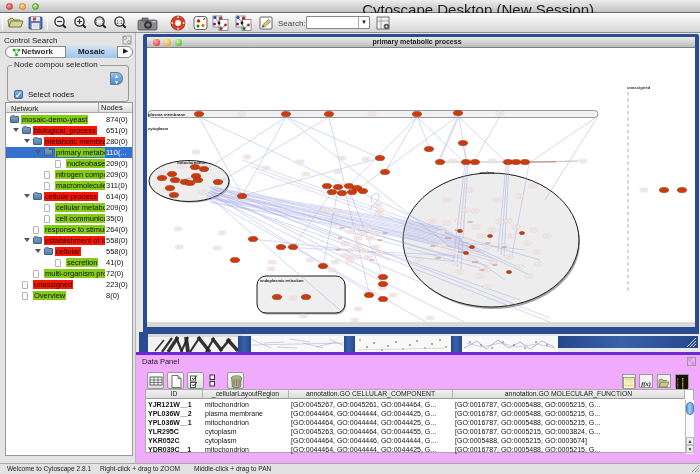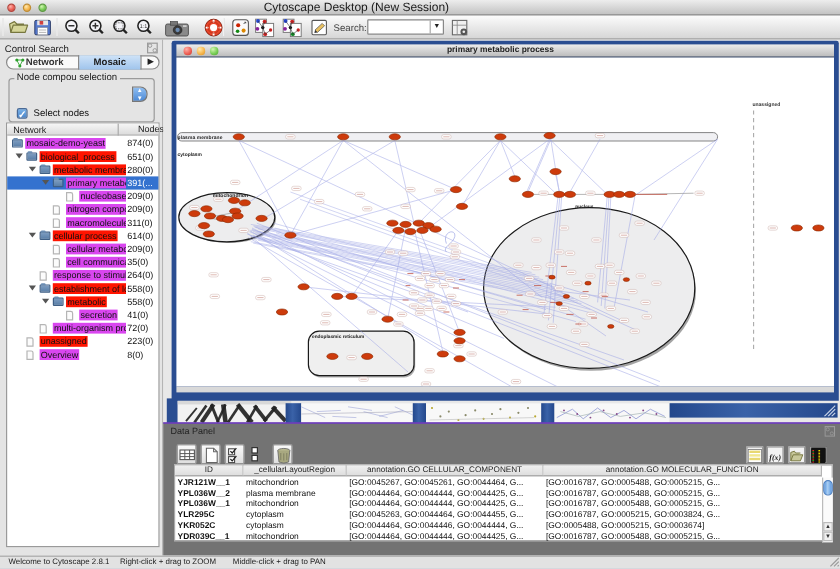--- a/index.html
+++ b/index.html
@@ -3,21 +3,21 @@
 *{margin:0;padding:0;box-sizing:border-box}
 html,body{width:700px;height:474px;overflow:hidden}
 body{font-family:"Liberation Sans",sans-serif;background:#e8e8e8;position:relative}
 .abs{position:absolute}
 
 #titlebar{left:0;top:0;width:700px;height:13px;background:linear-gradient(#ededed,#c2c2c2);border-bottom:1px solid #6e6e6e}
 .tl{position:absolute;width:7px;height:7px;border-radius:50%;top:3px}
 #titlebar .t1{left:6px;background:radial-gradient(circle at 35% 30%,#ffb0a8,#ee6156 55%,#c33a30);border:.5px solid #b5443c}
 #titlebar .t2{left:19px;background:radial-gradient(circle at 35% 30%,#ffe9b0,#f6b74e 55%,#d78f28);border:.5px solid #c08d34}
 #titlebar .t3{left:32px;background:radial-gradient(circle at 35% 30%,#d2f5b0,#79ce57 55%,#4da12e);border:.5px solid #5d9b41}
-#wtitle{left:0;top:1px;width:594px;text-align:center;font-size:10px;color:#1a1a1a}
+#wtitle{left:0;top:1px;width:594px;text-align:right;font-size:15px;color:#1a1a1a}
 
 #toolbar{left:0;top:13px;width:700px;height:20px;background:linear-gradient(#fcfcfc,#d6d6d6);border-bottom:1px solid #8f8f8f}
 .tsep{position:absolute;top:2px;height:15px;width:1px;background:#b0b0b0;border-right:1px solid #fff}
 #searchlbl{left:278px;top:6px;font-size:8px;color:#444}
 #searchbox{left:306px;top:3px;width:64px;height:13px;background:#fff;border:1px solid #888;border-radius:1px}
 #searchbox .dd{position:absolute;right:0;top:0;width:11px;height:11px;border-left:1px solid #aaa;font-size:6px;color:#222;text-align:center;line-height:11px}
 
 #cpanel{left:0;top:33px;width:136px;height:430px;background:#e4e4e4;border-right:1px solid #b5b5b5}
 #cptitle{left:4px;top:3px;font-size:8px;color:#222}
 #cptabs{left:5px;top:13px;width:128px;height:12px;background:#fafafa;border:1px solid #8a8a8a;border-radius:6px;overflow:hidden}
@@ -25,25 +25,25 @@
 #tabmos{position:absolute;left:60px;top:0;width:53px;height:12px;background:linear-gradient(#cfe3f8,#9fc4ec);border-left:1px solid #8a8a8a;border-right:1px solid #8a8a8a;font-size:8px;font-weight:bold;color:#1a1a1a;text-align:center;line-height:11px}
 #tabarr{position:absolute;right:3px;top:2px;font-size:7px;color:#222}
 #groupbox{left:7px;top:32px;width:122px;height:37px;border:1px solid #9a9a9a;border-radius:3px}
 #grouplbl{left:12px;top:27px;font-size:8px;color:#222;background:#e4e4e4;padding:0 2px}
 #combo{left:13px;top:39px;width:110px;height:13px;background:#fff;border:1px solid #8a8a8a;border-radius:6px;font-size:8px;color:#111;text-align:center;line-height:12px}
 #combobtn{left:110px;top:39px;width:13px;height:13px;background:linear-gradient(#8fbef2,#4d8ad6);border:1px solid #777;border-radius:0 6px 6px 0;color:#fff;font-size:5px;text-align:center;line-height:6px}
 #cbx{left:14px;top:57px;width:9px;height:9px;background:linear-gradient(#7ab2e8,#4a86cc);border:1px solid #4a6a96;border-radius:2px;color:#fff;font-size:8.5px;line-height:8px;font-weight:bold;text-align:center}
 #cbxlbl{left:28px;top:57px;font-size:8px;color:#111}
 #tree{left:5px;top:69px;width:128px;height:354px;background:#fff;border:1px solid #9a9a9a}
 #treehdr{position:absolute;left:0;top:0;width:126px;height:10px;background:linear-gradient(#f6f6f6,#dcdcdc);border-bottom:1px solid #aaa;font-size:7.5px;color:#222}
-#treehdr .c2{position:absolute;left:92px;top:0;border-left:1px solid #aaa;padding-left:16px;height:10px}
+#treehdr .c2{position:absolute;left:92px;top:0;border-left:1px solid #aaa;padding-left:2px;height:10px}
 .trow{position:absolute;left:0;width:126px;height:11px;font-size:7.5px;white-space:nowrap}
 .trow .lbl{position:absolute;top:1px;height:9px;line-height:9px;color:#111;padding:0 1px;max-width:60px;overflow:hidden}
 .trow .val{position:absolute;left:100px;top:1px;color:#111}
-.grn{background:#d946ef}
+.grn{background:#84cc16}
 .red{background:#ff1400}
 .arr{position:absolute;top:3px;width:0;height:0;border-left:3.5px solid transparent;border-right:3.5px solid transparent;border-top:4.5px solid #555}
 .fold{position:absolute;top:2px;width:9px;height:7px;background:linear-gradient(#7d9cc0,#5a7fa8);border:.5px solid #3f5f85;border-radius:1px}
 .fold:before{content:"";position:absolute;left:0;top:-2px;width:4px;height:2px;background:#6a8cb2;border-radius:1px 1px 0 0}
 .doc{position:absolute;top:1.5px;width:6px;height:8px;background:#fcfcfc;border:.6px solid #b5b5b5;border-radius:0 2px 0 0}
 .sel{background:#3472cf}
 .sel .val{color:#fff}
 
 #desktop{left:136px;top:33px;width:564px;height:430px;background:#e8e8e8}
 #mainwin{left:7px;top:1px;width:556px;height:300px;background:#2a4d91;border-radius:2px 2px 0 0}
@@ -51,21 +51,21 @@
 #mwtitle .tl{top:2px;width:6.5px;height:6.5px}
 #mwtitle .t1{left:6px;background:radial-gradient(circle at 35% 30%,#ffb0a8,#ee6156 55%,#c33a30)}
 #mwtitle .t2{left:17px;background:radial-gradient(circle at 35% 30%,#ffe9b0,#f6b74e 55%,#d78f28)}
 #mwtitle .t3{left:28px;background:radial-gradient(circle at 35% 30%,#d2f5b0,#79ce57 55%,#4da12e)}
 #mwtext{left:0;top:4px;width:548px;text-align:center;font-size:7px;font-weight:bold;color:#222}
 #canvas{left:4px;top:14px;width:548px;height:274px;background:#fff}
 #canvgap{left:4px;top:288px;width:548px;height:5px;background:#d9d9d9}
 .bluebar{position:absolute;top:303px;height:18px;background:linear-gradient(90deg,#24488c,#3a62a8 45%,#24488c)}
 #dpfloat{left:551px;top:2px;width:9px;height:9px}
 
-#dpanel{left:136px;top:352px;width:564px;height:111px;background:#737373;border-top:1px solid #6d28d9}
+#dpanel{left:136px;top:352px;width:564px;height:111px;background:#f0abfc;border-top:3px solid #6d28d9}
 #dptitle{left:6px;top:2px;font-size:7.5px;color:#222}
 .dbtn{position:absolute;top:17px;width:17px;height:17px;background:linear-gradient(#fafafa,#dedede);border:1px solid #9a9a9a;border-radius:2px}
 .dbtn svg{position:absolute;left:1px;top:1px}
 .rbtn{position:absolute;top:19px;width:14px;height:14px;background:#f2f2f2;border:1px solid #9a9a9a}
 #dtable{left:9px;top:34px;width:549px;height:64px;background:#fff;border:1px solid #aaa}
 .th{position:absolute;top:0;height:9px;background:linear-gradient(#f0f0f0,#dedede);border-right:1px solid #b4b4b4;border-bottom:1px solid #9a9a9a;font-size:6.8px;color:#222;text-align:center;line-height:8.5px;overflow:hidden}
 .td{position:absolute;height:9px;font-size:7px;color:#111;line-height:9px;white-space:nowrap;overflow:hidden}
 .tdb{font-weight:bold}
 #vsb{position:absolute;left:539px;top:10px;width:9px;height:54px;background:#fbfbfb;border-left:1px solid #bbb}
 #vsb .thumb{position:absolute;left:0px;top:2px;width:8px;height:13px;border-radius:4px;background:linear-gradient(90deg,#5d9be2,#a8cdf2 45%,#5d9be2);border:.5px solid #4a7ec0}
@@ -204,21 +204,21 @@
         <div class="trow" style="top:33px">
           <div class="arr" style="left:18px"></div>
           <div class="fold" style="left:27px"></div>
           <div class="lbl red" style="left:38px;max-width:61px">metabolic membrane</div>
           <div class="val">280(0)</div>
         </div>
         <div class="trow sel" style="top:44px">
           <div class="arr" style="left:29px"></div>
           <div class="fold" style="left:38px"></div>
           <div class="lbl grn" style="left:49px;max-width:50px">primary metabolic p</div>
-          <div class="val">391(...</div>
+          <div class="val">110(...</div>
         </div>
         <div class="trow" style="top:55px">
           <div class="doc" style="left:49px"></div>
           <div class="lbl grn" style="left:60px;max-width:39px">nucleobase-cont</div>
           <div class="val">209(0)</div>
         </div>
         <div class="trow" style="top:66px">
           <div class="doc" style="left:38px"></div>
           <div class="lbl grn" style="left:49px;max-width:50px">nitrogen compou</div>
           <div class="val">209(0)</div>
@@ -251,21 +251,21 @@
         </div>
         <div class="trow" style="top:132px">
           <div class="arr" style="left:18px"></div>
           <div class="fold" style="left:27px"></div>
           <div class="lbl red" style="left:38px;max-width:61px">establishment of loc</div>
           <div class="val">558(0)</div>
         </div>
         <div class="trow" style="top:143px">
           <div class="arr" style="left:29px"></div>
           <div class="fold" style="left:38px"></div>
-          <div class="lbl red" style="left:49px;max-width:50px">metabolic</div>
+          <div class="lbl red" style="left:49px;max-width:50px">cellular</div>
           <div class="val">558(0)</div>
         </div>
         <div class="trow" style="top:154px">
           <div class="doc" style="left:49px"></div>
           <div class="lbl grn" style="left:60px;max-width:39px">secretion</div>
           <div class="val">41(0)</div>
         </div>
         <div class="trow" style="top:165px">
           <div class="doc" style="left:27px"></div>
           <div class="lbl grn" style="left:38px;max-width:61px">multi-organism proc</div>

